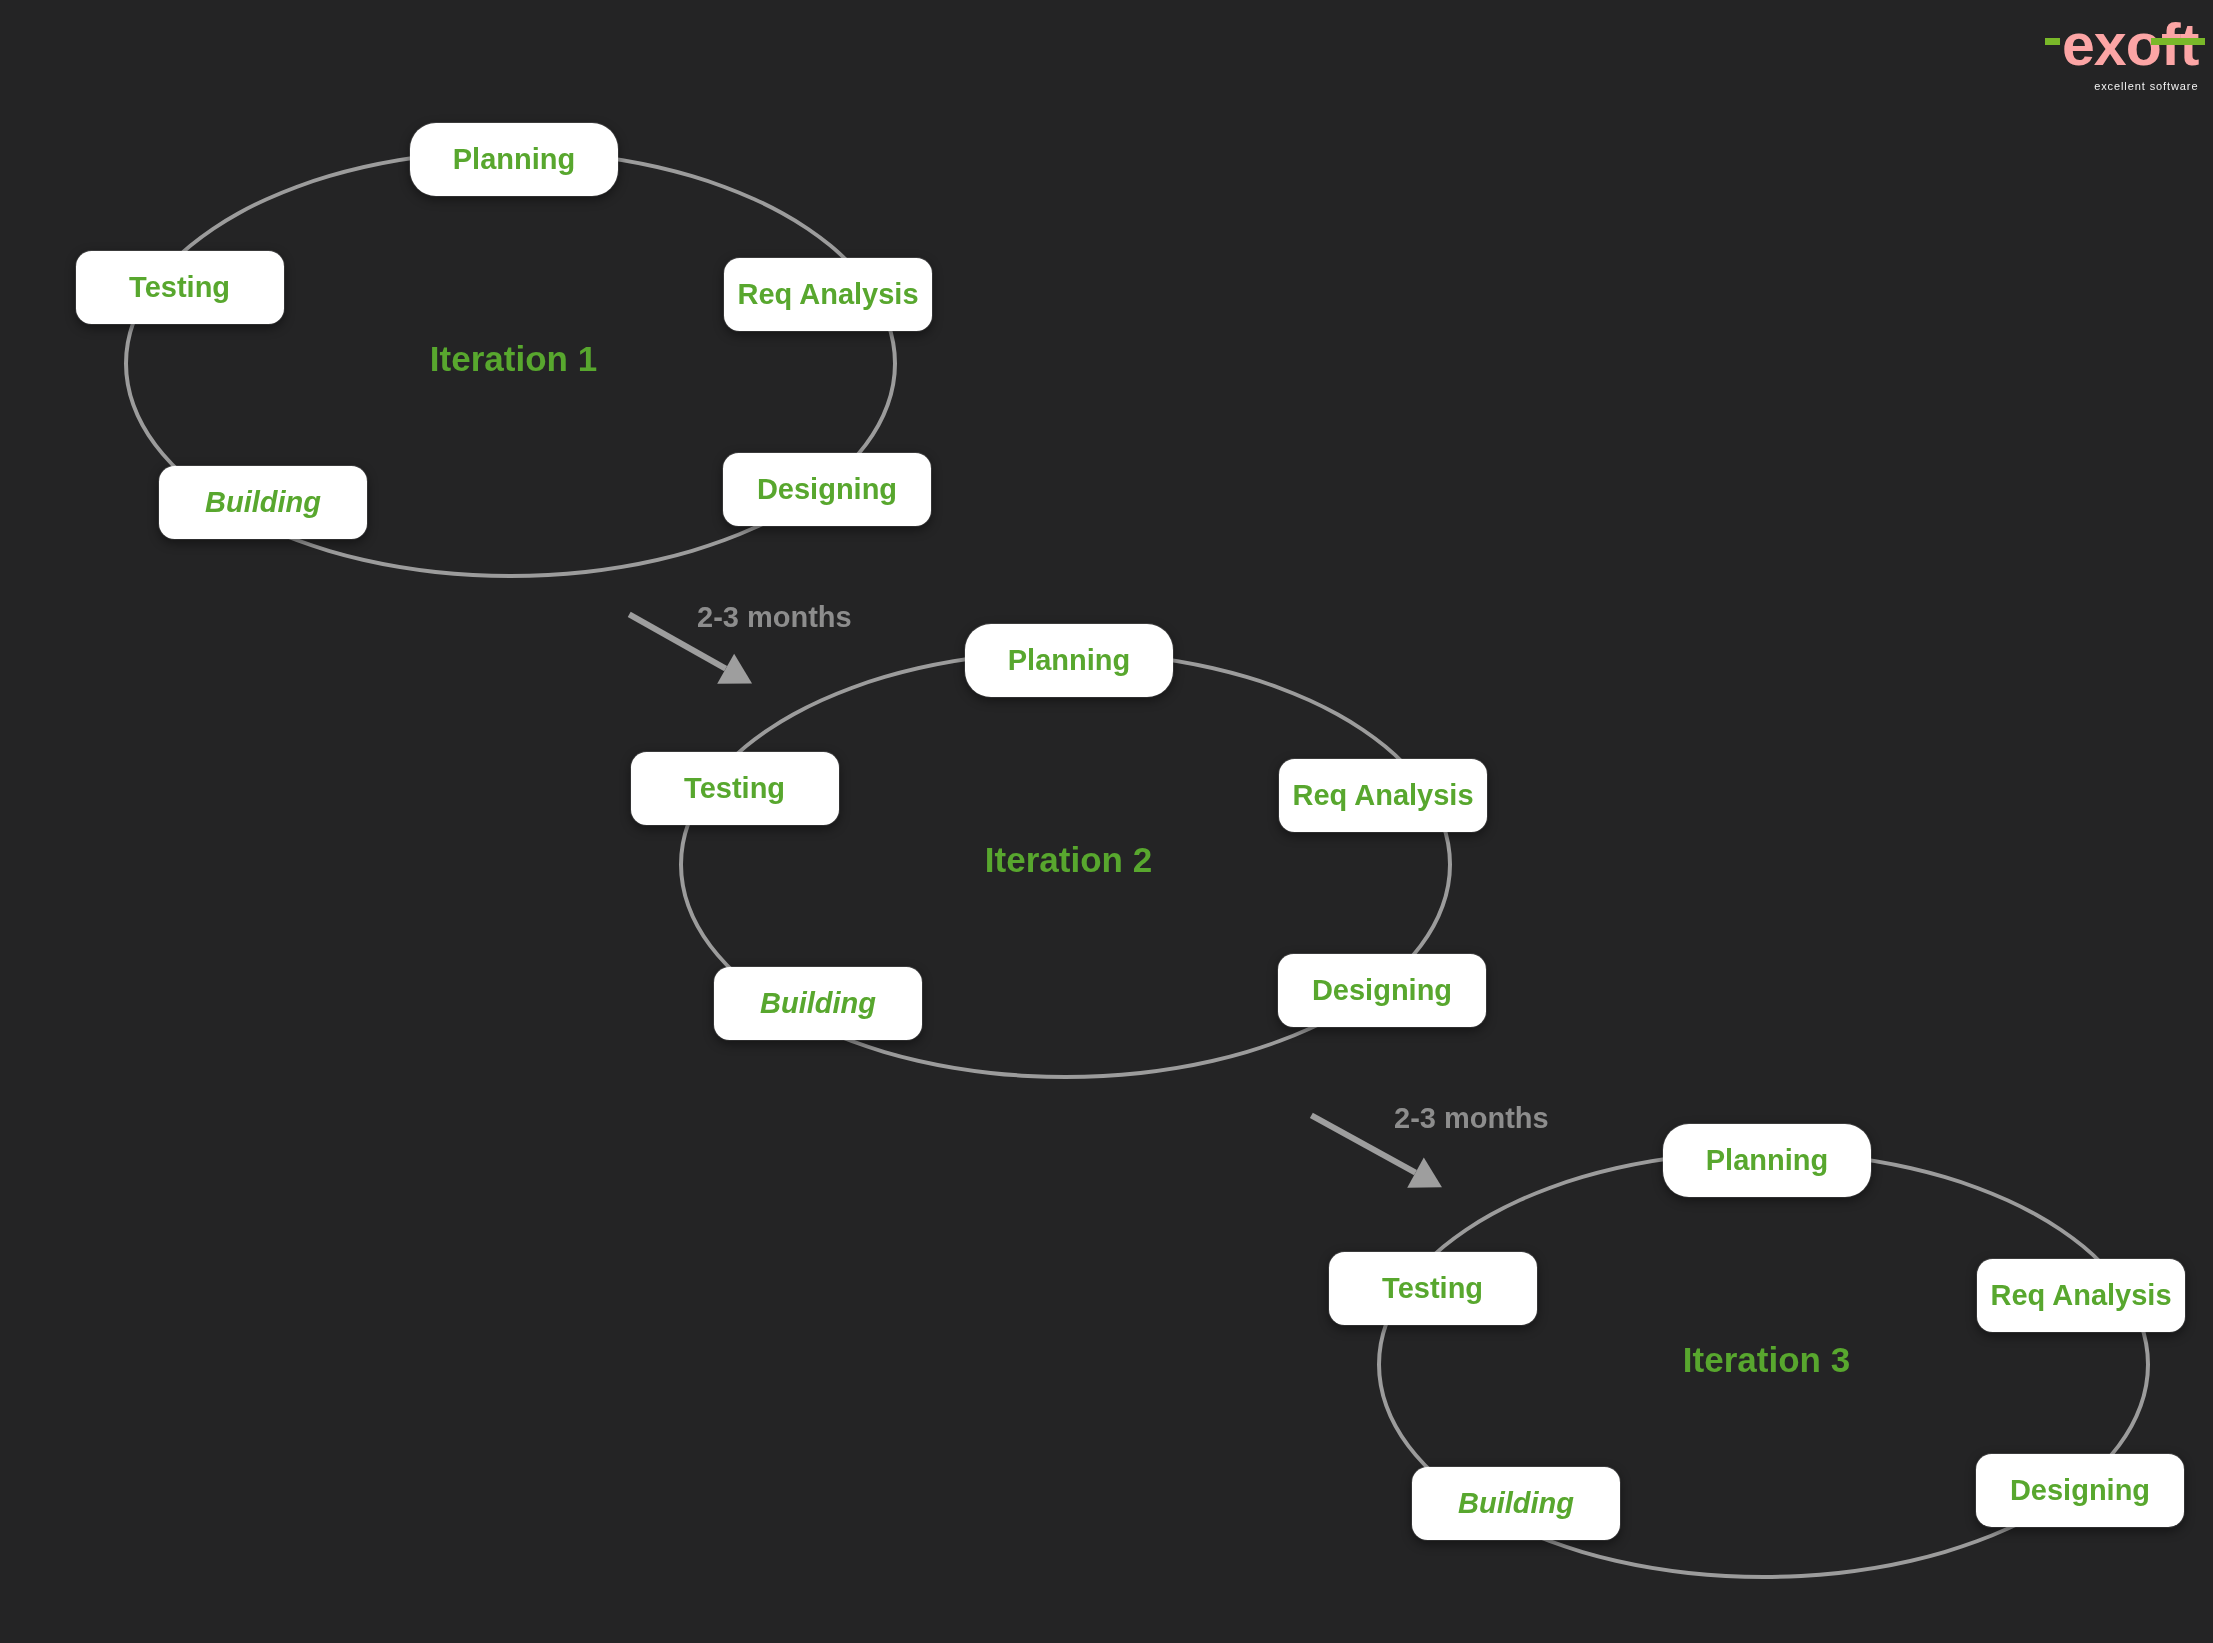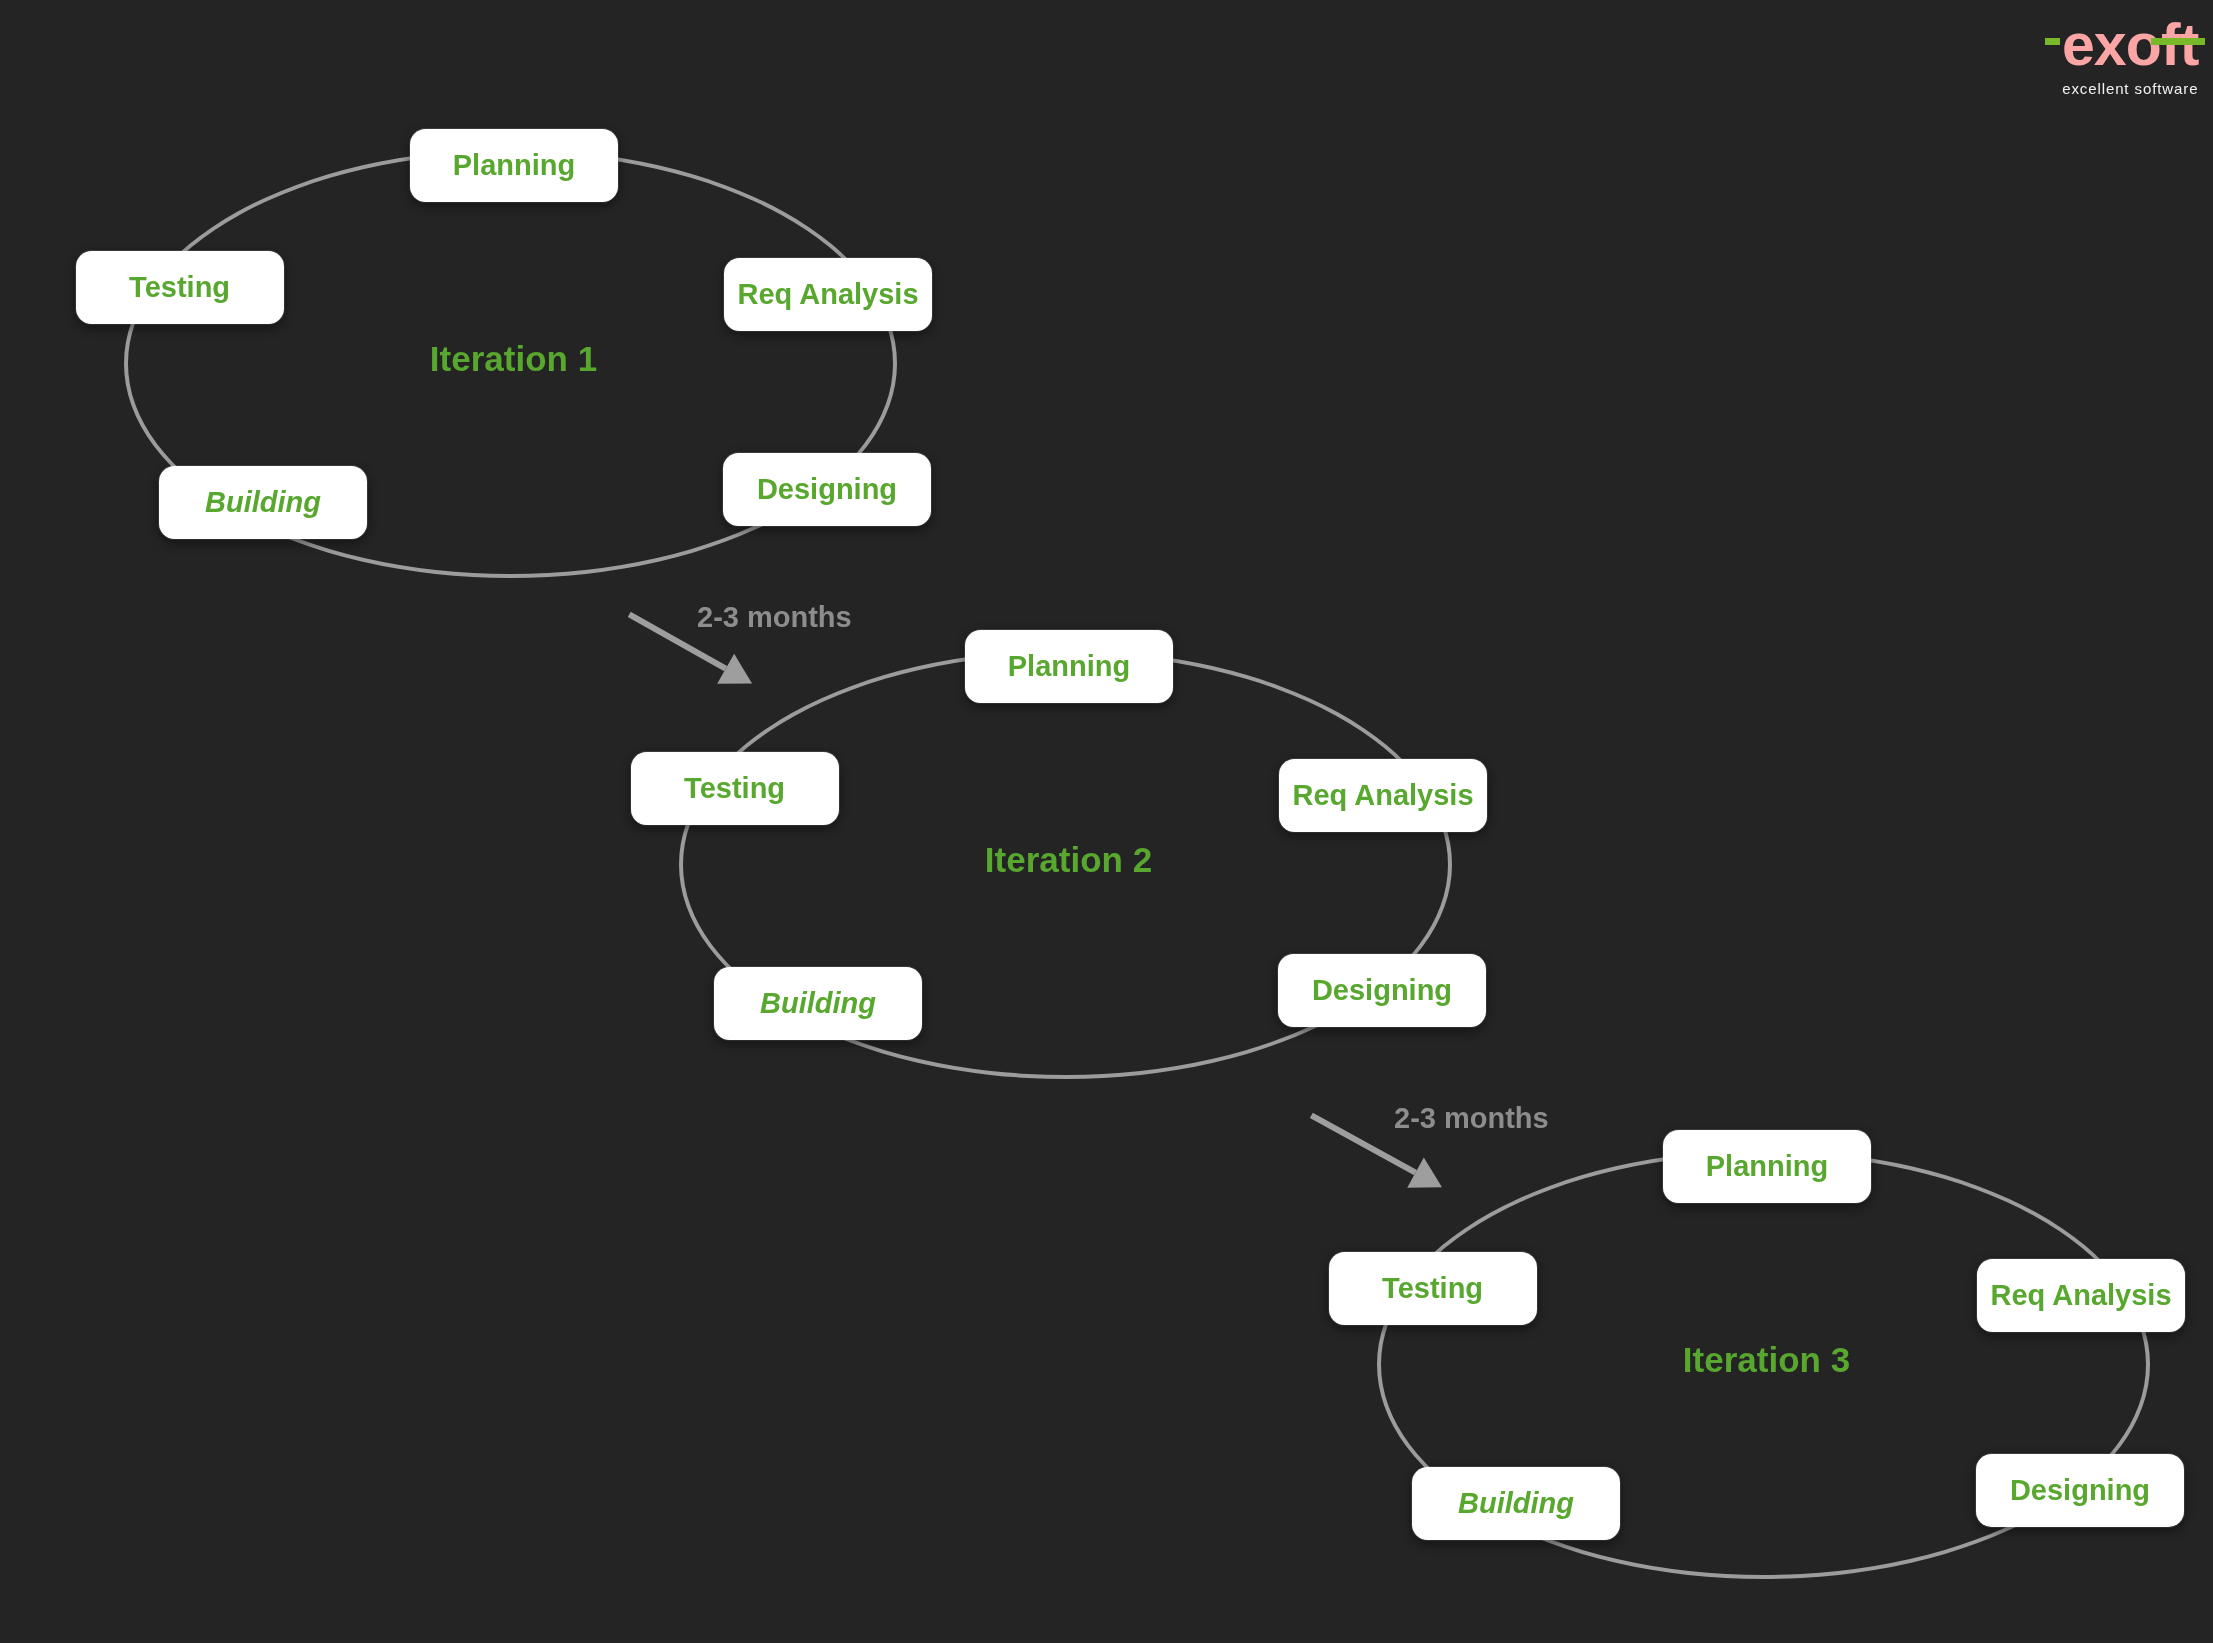--- a/index.html
+++ b/index.html
@@ -25,21 +25,21 @@
   }
 
   .phase {
     position: absolute; width: 208px; height: 73px;
     background: #ffffff; border-radius: 15.6px;
     display: flex; align-items: center; justify-content: center;
     font-size: 29px; font-weight: bold; color: #58a72e;
     box-shadow: 0 3.5px 10.4px rgba(0,0,0,0.45), 0 0 0 0.9px rgba(255,255,255,0.15);
     z-index: 2; text-align: center;
   }
-  .p-planning  { left: 337px; top: 34px; }
+  .p-planning  { left: 337px; top: 28px; border-radius: 26px; }
   .p-req       { left: 651px; top: 163px; }
   .p-designing { left: 610px; top: 358px; margin-left: 40px; }
   .p-building  { left: 86px;  top: 371px; font-style: italic; }
   .p-testing   { left: 2.6px;   top: 156px; }
 
   .iter-label {
     position: absolute; left: 311px; top: 245px; width: 259px;
     text-align: center; font-size: 35px; font-weight: bold;
     color: #58a72e; line-height: 38px; z-index: 1;
   }
@@ -65,21 +65,21 @@
   }
   .logo-dash {
     position: absolute; left: -17.3px; top: 29px;
     width: 15.6px; height: 7px; background: #79b829;
   }
   .logo-bar {
     position: absolute; right: -7px; top: 29px;
     width: 54px; height: 7px; background: #79b829;
   }
   .tagline {
-    font-size: 15px; color: #f2f2f2; letter-spacing: 0.9px;
+    font-size: 11px; color: #f2f2f2; letter-spacing: 0.9px;
     margin-top: -1.7px; font-weight: normal;
   }
 </style>
 </head>
 <body>
 
 <div class="cycle cycle-1">
   <div class="ellipse"></div>
   <div class="phase p-planning">Planning</div>
   <div class="phase p-req">Req Analysis</div>

